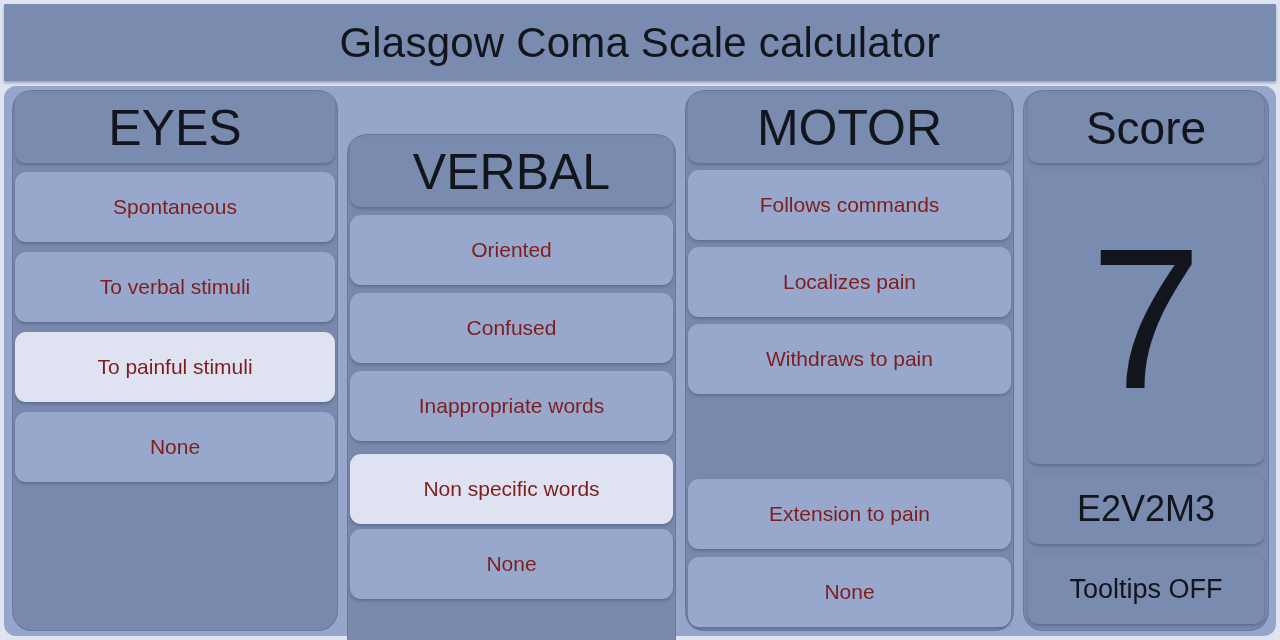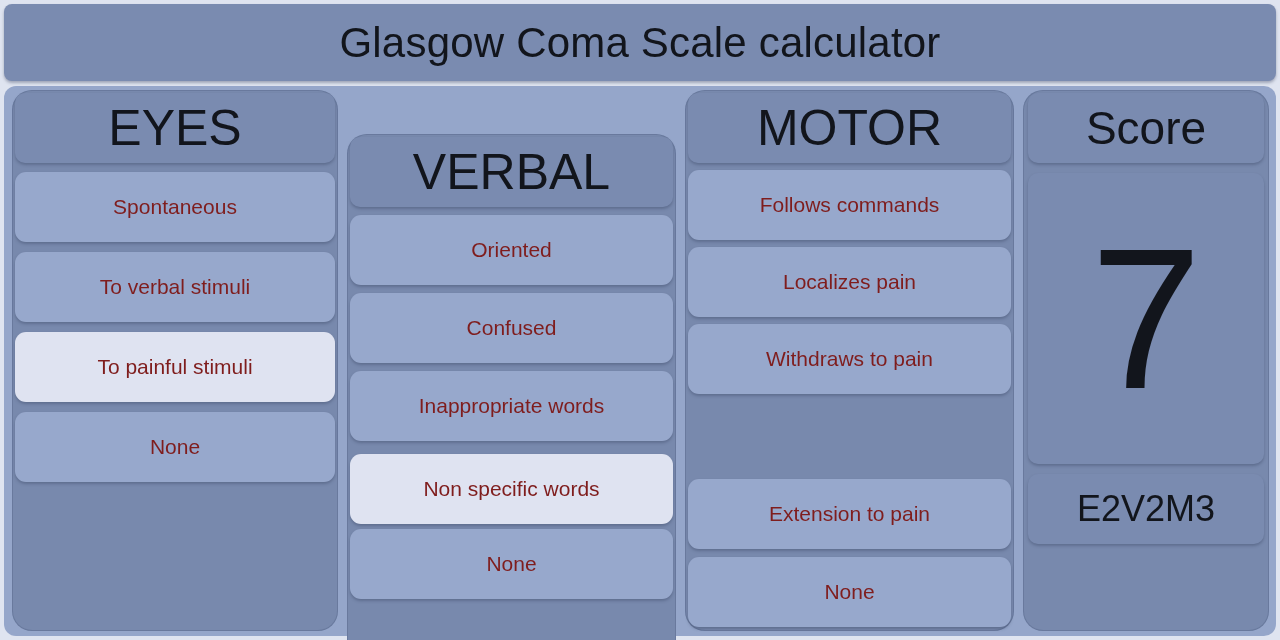--- a/index.html
+++ b/index.html
@@ -5,21 +5,21 @@
   html, body { margin:0; padding:0; }
   body {
     width:1280px; height:640px; overflow:hidden;
     background:#dfe4f0;
     font-family:"Liberation Sans", sans-serif;
     color:#12151c;
     position:relative;
   }
   .title-bar {
     position:absolute; left:4px; top:4px; width:1272px; height:77px;
-    background:#7a8bb0; border-radius:8px;
+    background:#7a8bb0; border-radius:1px;
     box-shadow:0 2px 3px rgba(40,50,80,0.35);
     display:flex; align-items:center; justify-content:center;
   }
   .title-bar span { font-size:42px; font-weight:500; color:#12151c; letter-spacing:0.2px; }
   .main-frame {
     position:absolute; left:4px; top:86px; width:1272px; height:550px;
     background:#95a6ca; border-radius:12px;
   }
   .column {
     position:absolute; top:4px; height:541px;
@@ -82,15 +82,16 @@
     <div class="option" style="top:234px;">Withdraws to pain</div>
     <div class="option" style="top:157px;">Localizes pain</div>
     <div class="option" style="top:389px;">Extension to pain</div>
     <div class="option" style="top:467px;">None</div>
   </div>
 
   <div class="column" style="left:1019px; width:246px;">
     <div class="score-box" style="top:3px; height:70px; font-size:46px; font-weight:500;">Score</div>
     <div class="score-box" style="top:83px; height:291px; font-size:200px; font-weight:500; line-height:1;">7</div>
     <div class="score-box" style="top:384px; height:70px; font-size:36px; font-weight:500;">E2V2M3</div>
+    <div class="score-box" style="top:464px; height:70px; font-size:27px; font-weight:500;">Tooltips OFF</div>
   </div>
 
 </div>
 
 </body></html>

